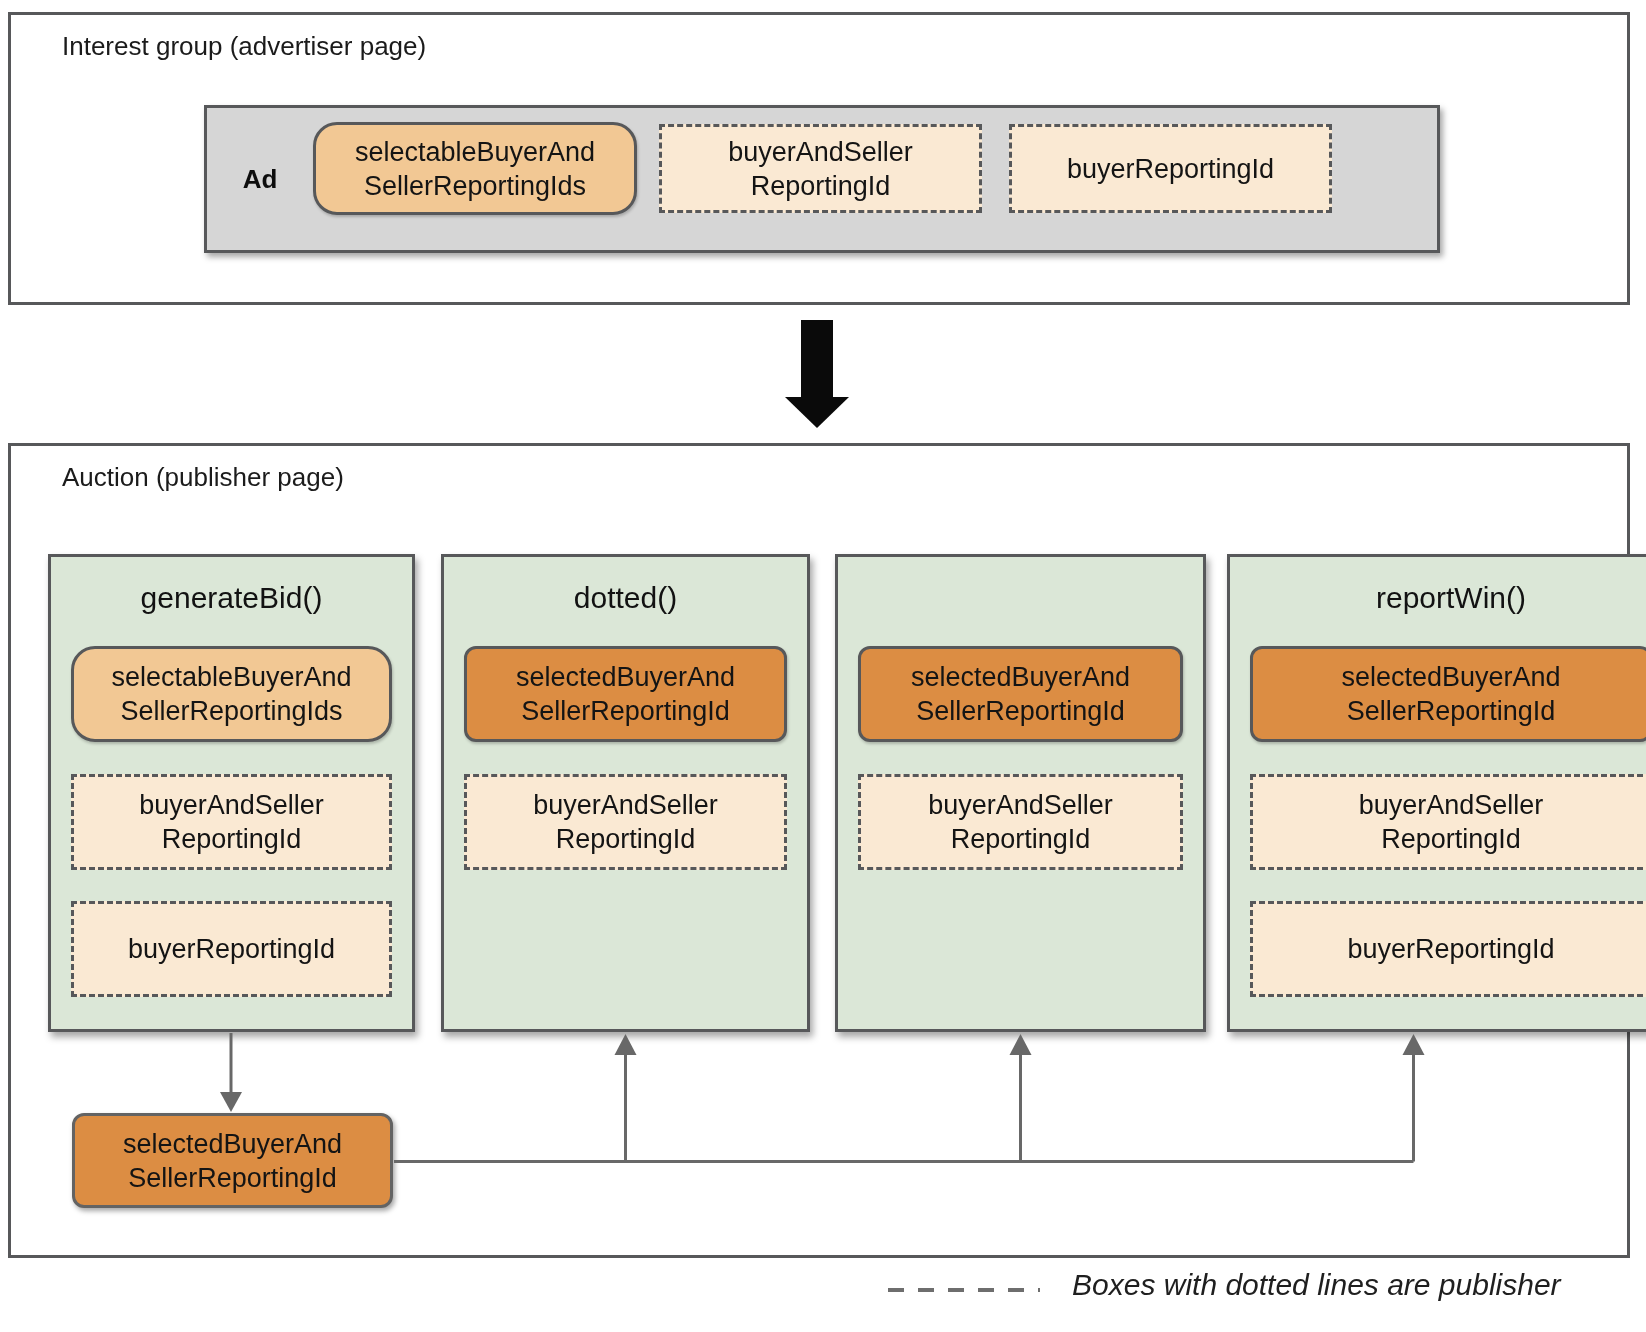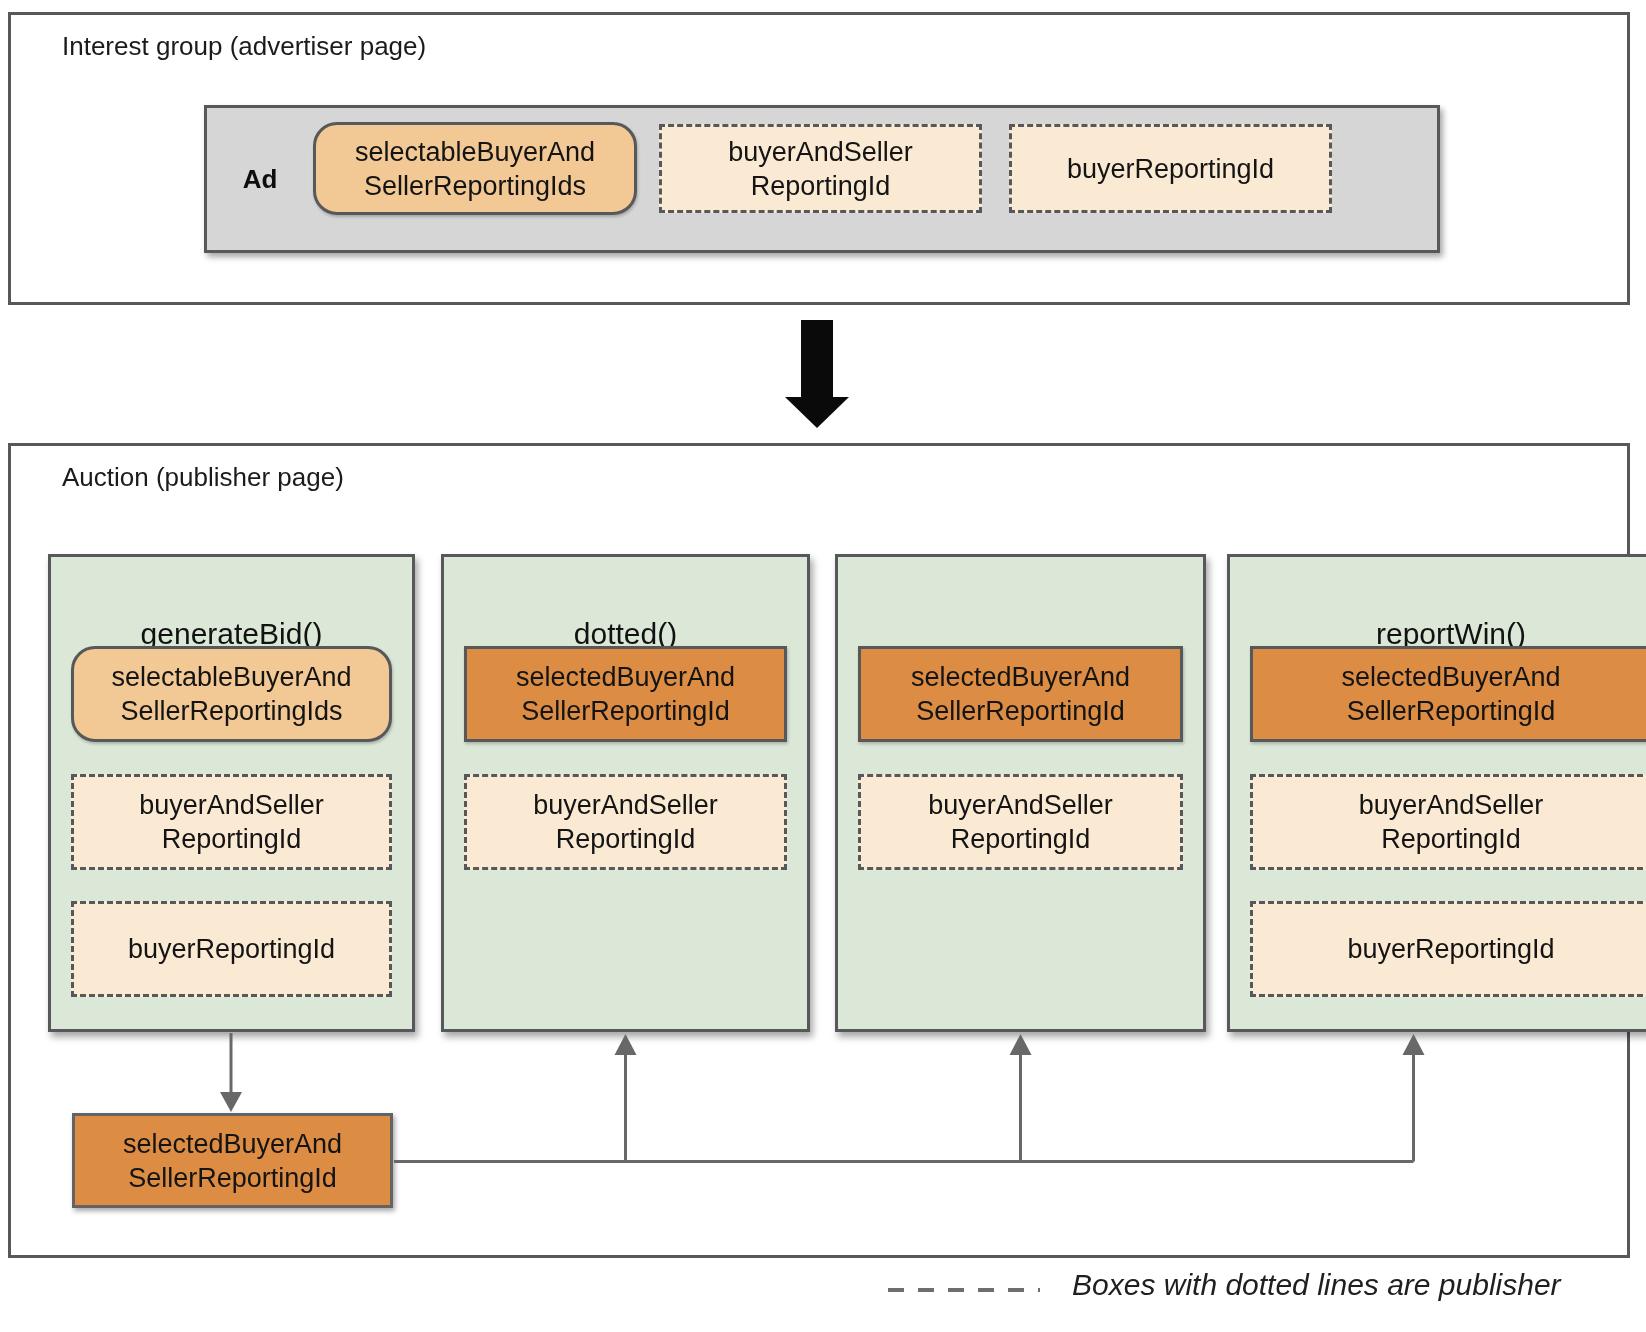--- a/index.html
+++ b/index.html
@@ -33,21 +33,21 @@
     display:flex;align-items:center;justify-content:center;
     font-size:26px;font-weight:bold;color:#0d0d0d;
   }
   .box{
     position:absolute;box-sizing:border-box;
     display:flex;flex-direction:column;align-items:center;justify-content:center;
     text-align:center;font-size:27px;line-height:34px;color:var(--text);
   }
   .fill-tan{background:var(--tan);border-radius:24px;}
   .fill-cream{background:var(--cream);}
-  .fill-orange{background:var(--orange);}
+  .fill-orange{background:var(--orange);border-radius:12px;}
   .b-solid{border:3px solid var(--border);box-shadow:1px 2px 3px rgba(0,0,0,0.22);}
   .b-dashed{border:3px dashed var(--border);}
   #ad-box-1{left:106px;top:14px;width:324px;height:93px;}
   #ad-box-2{left:452px;top:16px;width:323px;height:89px;}
   #ad-box-3{left:802px;top:16px;width:323px;height:89px;}
   
   #big-arrow-shaft{position:absolute;left:801px;top:320px;width:32px;height:78px;background:#0a0a0a;}
   #big-arrow-head{
     position:absolute;left:785px;top:397px;width:0;height:0;
     border-left:32px solid transparent;border-right:32px solid transparent;
@@ -59,21 +59,21 @@
     position:absolute;top:108px;height:478px;box-sizing:border-box;
     background:var(--green);border:3px solid var(--border);
     box-shadow:3px 5px 7px rgba(0,0,0,0.35);
   }
   #panel-1{left:37px;width:367px;}
   #panel-2{left:430px;width:369px;}
   #panel-3{left:824px;width:371px;}
   #panel-4{left:1216px;width:448px;}
   .panel-title{
     position:absolute;left:0;top:24px;width:100%;text-align:center;
-    font-size:30px;color:#121212;margin-top:36px;
+    font-size:30px;color:#121212;
   }
   .panel .box{left:20px;width:calc(100% - 40px);height:96px;}
   .row-1{top:89px;}
   .row-2{top:217px;}
   .row-3{top:344px;}
   #selected-output{
     left:61px;top:667px;width:321px;height:95px;
     border:3px solid #636363;box-shadow:2px 3px 5px rgba(0,0,0,0.35);
   }
   

